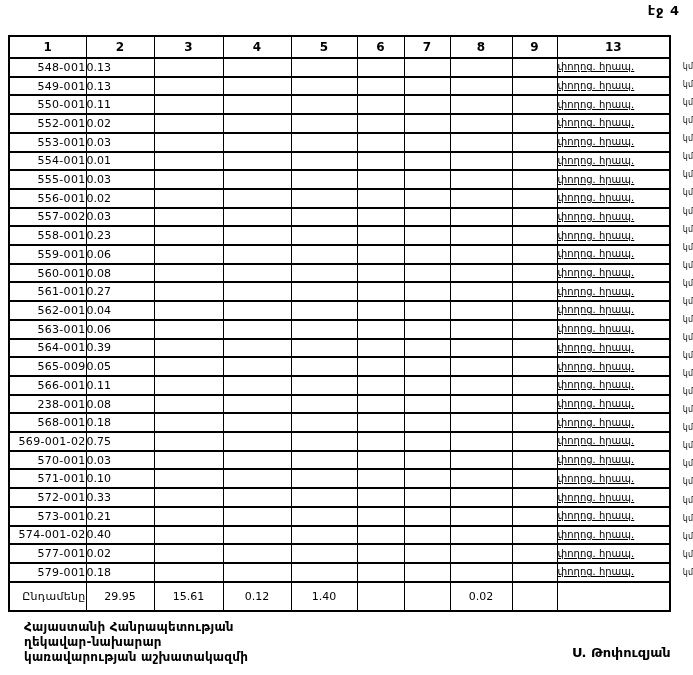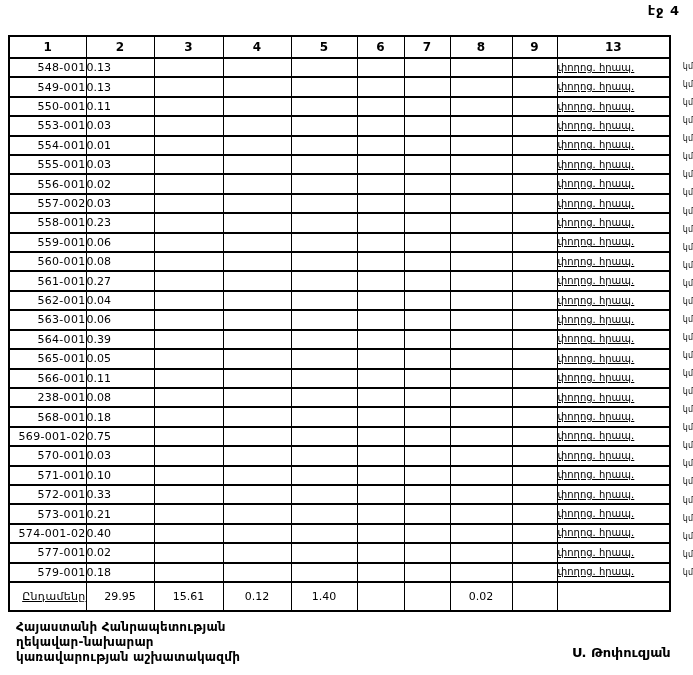--- a/index.html
+++ b/index.html
@@ -43,38 +43,38 @@
   .doc-table thead th {
     height: 20px;
     font-size: 12px;
     font-weight: bold;
     text-align: center;
   }
   .doc-table td.c1 { text-align: right; padding-left: 5px; letter-spacing: 0.3px; }
   .doc-table td.c2 { text-align: left; }
   .doc-table td.c10 { text-align: left; padding-left: 0; font-size: 10px; text-decoration: underline; }
   .doc-table tr.total-row td { height: 27px; font-size: 11px; }
-  .doc-table tr.total-row td.c1 { padding-left: 10px; text-decoration: underline; }
+  .doc-table tr.total-row td.c1 { padding-left: 10px; }
   .doc-table tr.total-row td.c2,
   .doc-table tr.total-row td.c3,
   .doc-table tr.total-row td.c4,
   .doc-table tr.total-row td.c5,
   .doc-table tr.total-row td.c8 { text-align: center; }
   .margin-unit {
     position: absolute;
     left: 675px;
     width: 18px;
     font-size: 8px;
     line-height: 10px;
     text-align: right;
     color: #111;
   }
   .footer {
     position: absolute;
-    left: 16px;
+    left: 24px;
     top: 620px;
     font-size: 12px;
     font-weight: bold;
     line-height: 15px;
     letter-spacing: 0.2px;
   }
   .signature {
     position: absolute;
     left: 572px;
     top: 645px;
@@ -148,20 +148,32 @@
           <td class="c3"></td>
           <td class="c4"></td>
           <td class="c5"></td>
           <td class="c6"></td>
           <td class="c7"></td>
           <td class="c8"></td>
           <td class="c9"></td>
           <td class="c10">փողոց. հրապ.</td>
         </tr>
         <tr class="data-row">
+          <td class="c1">552-001</td>
+          <td class="c2">0.02</td>
+          <td class="c3"></td>
+          <td class="c4"></td>
+          <td class="c5"></td>
+          <td class="c6"></td>
+          <td class="c7"></td>
+          <td class="c8"></td>
+          <td class="c9"></td>
+          <td class="c10">փողոց. հրապ.</td>
+        </tr>
+        <tr class="data-row">
           <td class="c1">553-001</td>
           <td class="c2">0.03</td>
           <td class="c3"></td>
           <td class="c4"></td>
           <td class="c5"></td>
           <td class="c6"></td>
           <td class="c7"></td>
           <td class="c8"></td>
           <td class="c9"></td>
           <td class="c10">փողոց. հրապ.</td>
@@ -292,21 +304,21 @@
           <td class="c3"></td>
           <td class="c4"></td>
           <td class="c5"></td>
           <td class="c6"></td>
           <td class="c7"></td>
           <td class="c8"></td>
           <td class="c9"></td>
           <td class="c10">փողոց. հրապ.</td>
         </tr>
         <tr class="data-row">
-          <td class="c1">565-001</td>
+          <td class="c1">565-009</td>
           <td class="c2">0.05</td>
           <td class="c3"></td>
           <td class="c4"></td>
           <td class="c5"></td>
           <td class="c6"></td>
           <td class="c7"></td>
           <td class="c8"></td>
           <td class="c9"></td>
           <td class="c10">փողոց. հրապ.</td>
         </tr>

